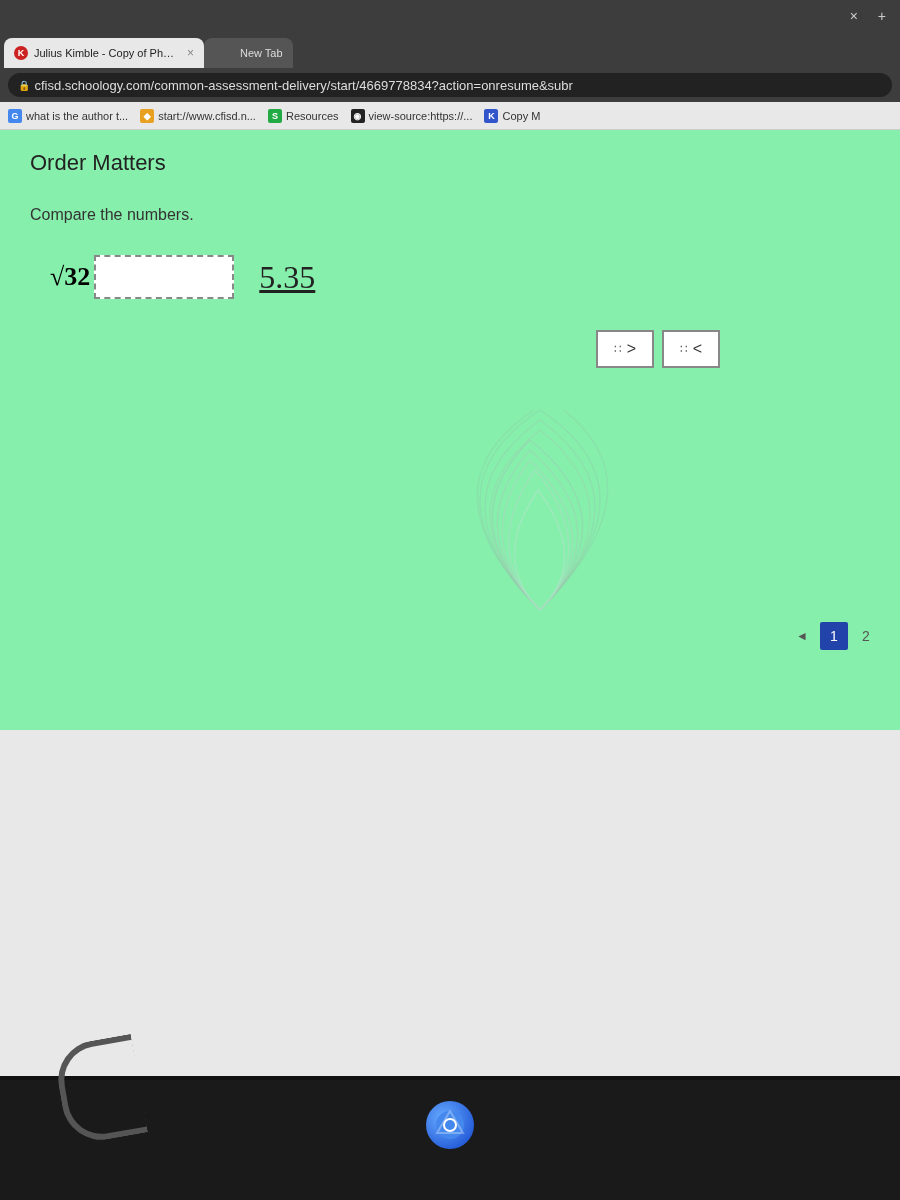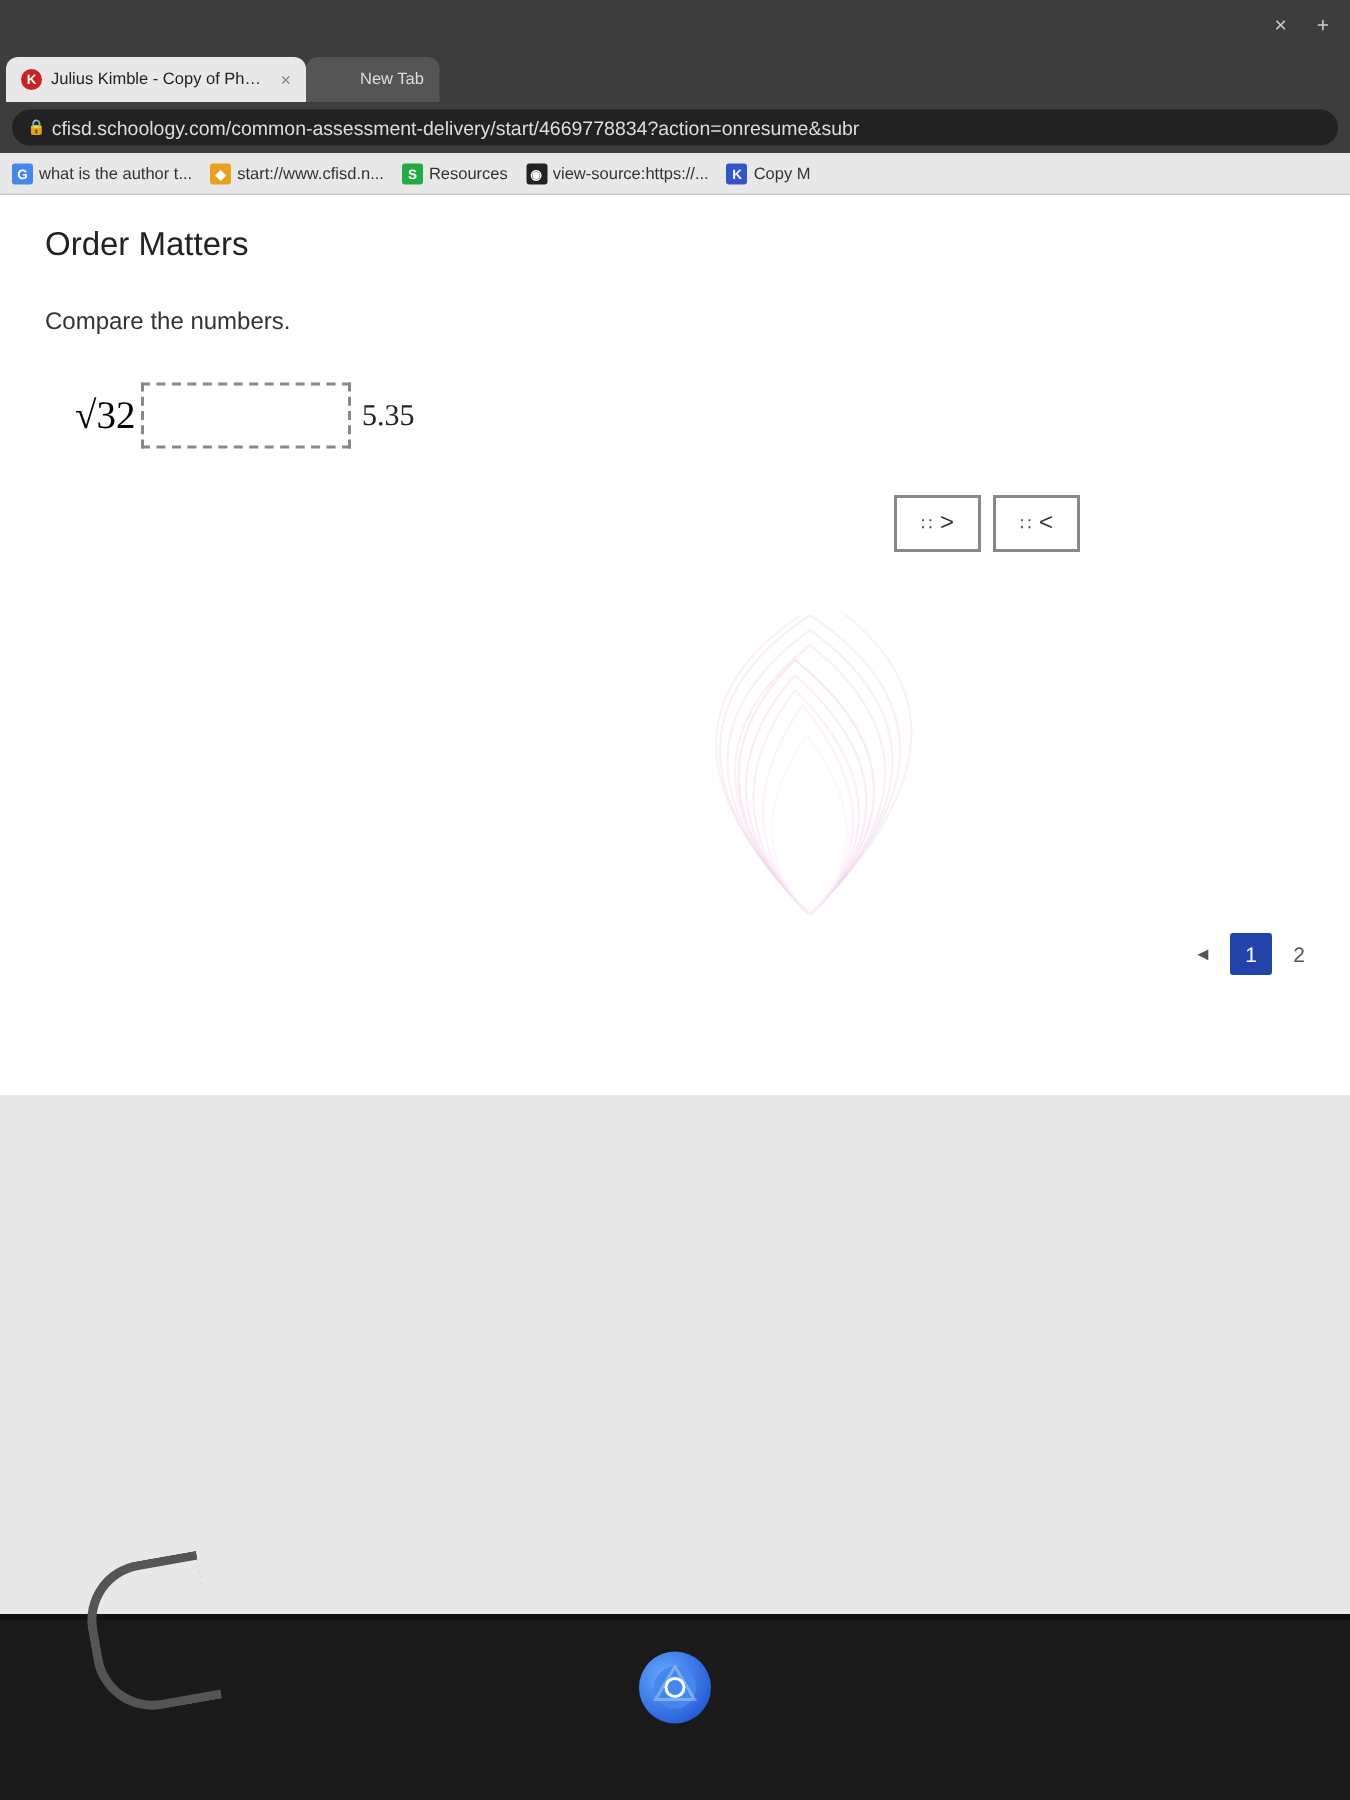--- a/index.html
+++ b/index.html
@@ -181,21 +181,21 @@
     }
 
     .bm-google { background: #4488ee; color: white; }
     .bm-orange { background: #e8a020; color: white; }
     .bm-green { background: #22aa44; color: white; }
     .bm-blue { background: #3355cc; color: white; }
     .bm-dark { background: #222; color: white; }
 
     
     .page-content {
-      background: #ffffff;
+      background: #86efac;
       padding: 20px 30px;
       min-height: 600px;
       position: relative;
       overflow: hidden;
     }
 
     .page-title {
       font-size: 22px;
       font-weight: normal;
       color: #222;
@@ -212,40 +212,41 @@
     .math-area {
       display: flex;
       align-items: center;
       gap: 0;
       margin-bottom: 40px;
       margin-left: 20px;
     }
 
     .sqrt-text {
       font-size: 22px;
-      font-weight: normal;
+      font-weight: bold;
       font-family: 'Times New Roman', serif;
     }
 
     .answer-box {
       border: 2px dashed #888;
       width: 140px;
       height: 44px;
       margin: 0 4px;
       background: white;
       display: flex;
       align-items: center;
       justify-content: center;
     }
 
     .number-value {
-      font-size: 20px;
+      font-size: 32px;
       color: #222;
       font-family: 'Times New Roman', serif;
-      margin-left: 3px;
+      margin-left: 21px;
+      text-decoration: underline;
     }
 
     
     .operator-area {
       display: flex;
       gap: 8px;
       position: absolute;
       right: 180px;
       top: 200px;
     }

